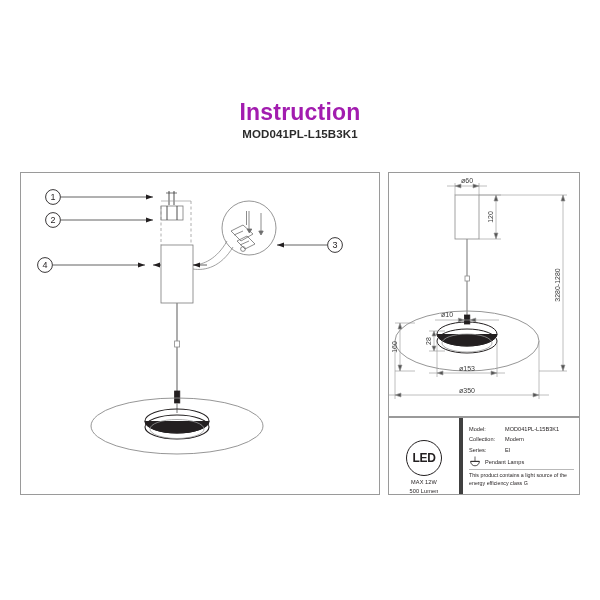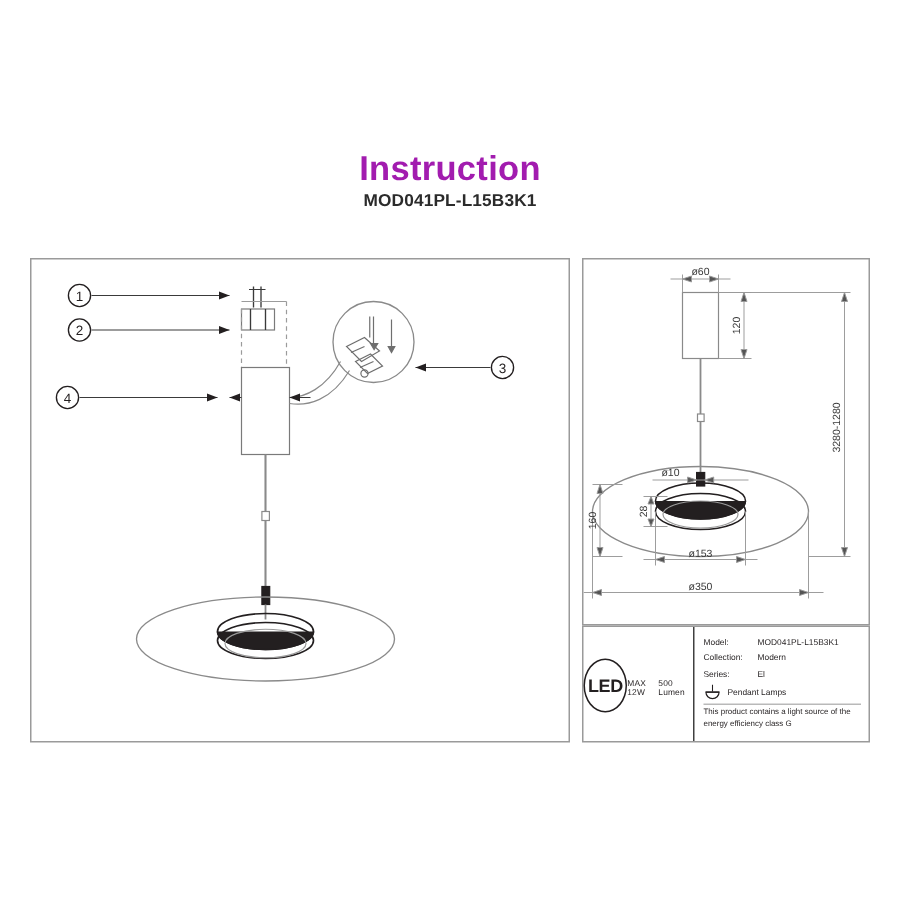--- a/index.html
+++ b/index.html
@@ -54,24 +54,24 @@
     left: 388px;
     top: 417px;
     width: 192px;
     height: 78px;
     border: 1px solid #9a9a9a;
     box-sizing: border-box;
     display: flex;
   }
   .info-led {
     width: 74px;
-    border-right: 1px solid #404040;
+    border-right: 4px solid #404040;
     box-sizing: border-box;
     display: flex;
-    flex-direction: row;
+    flex-direction: column;
     align-items: center;
     justify-content: flex-end;
     padding-top: 2px;
   }
   .led-circle {
     width: 34px;
     height: 34px;
     border: 1.6px solid #231f20;
     border-radius: 50%;
     display: flex;

